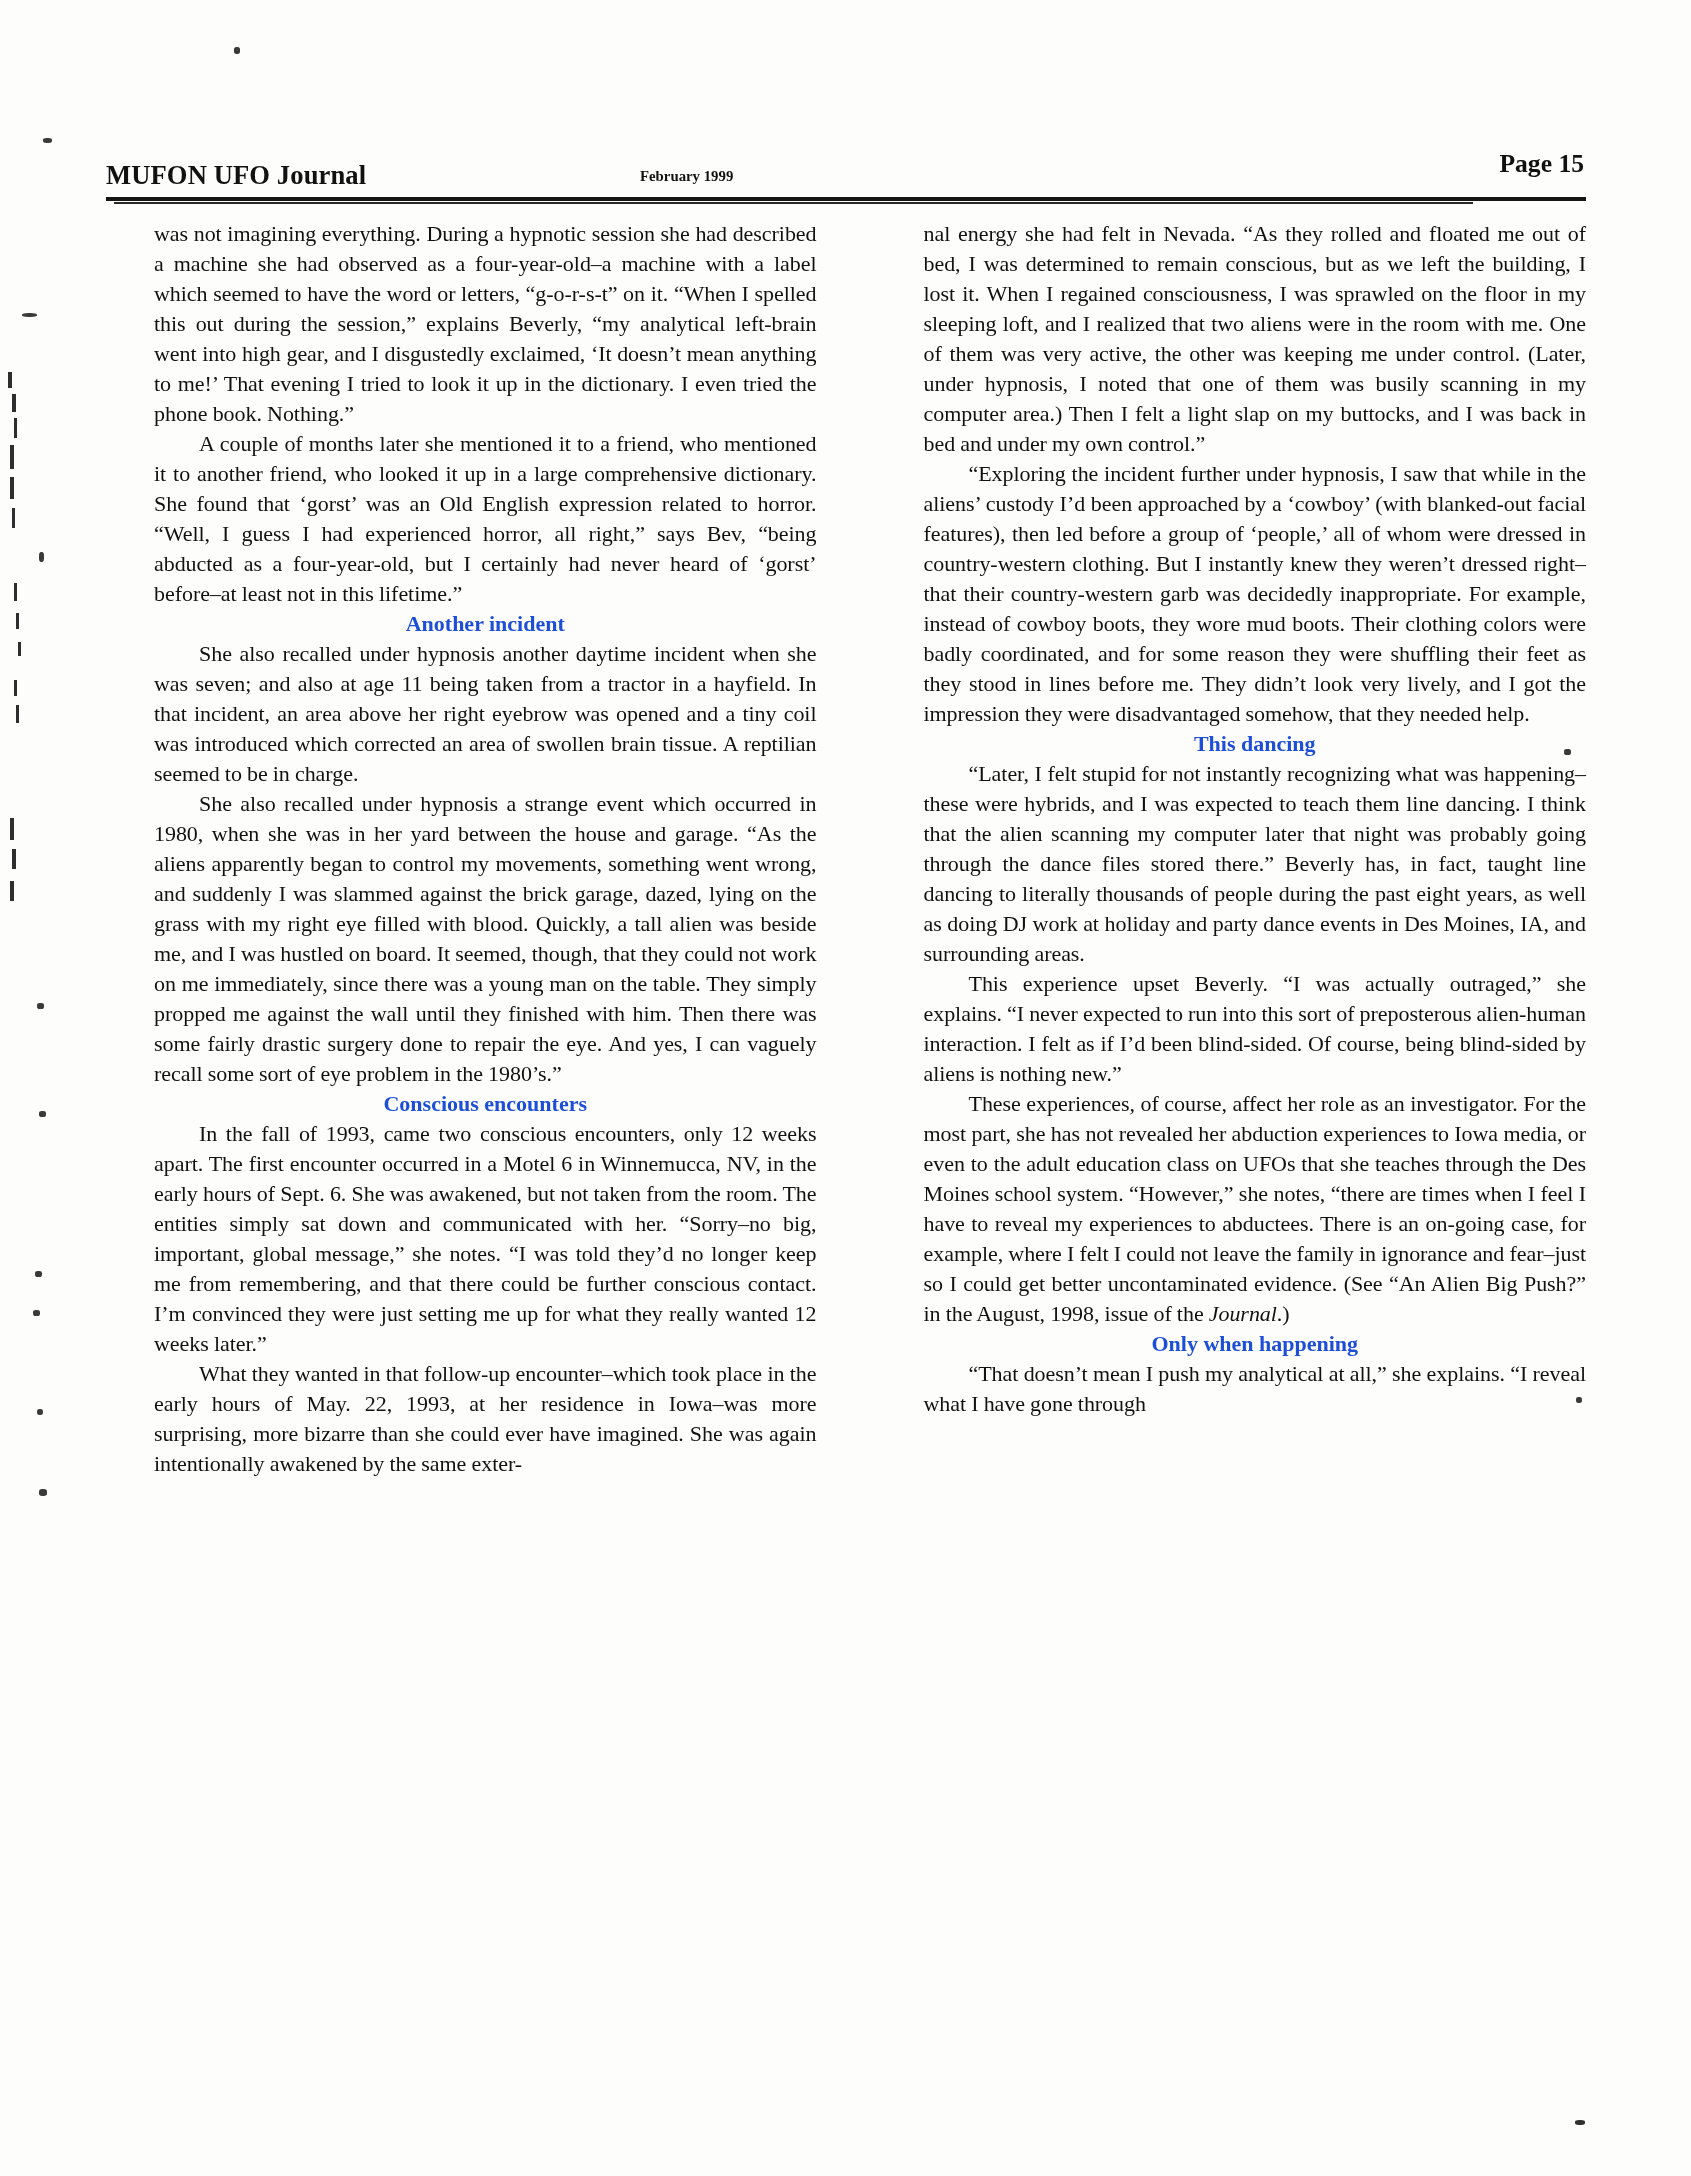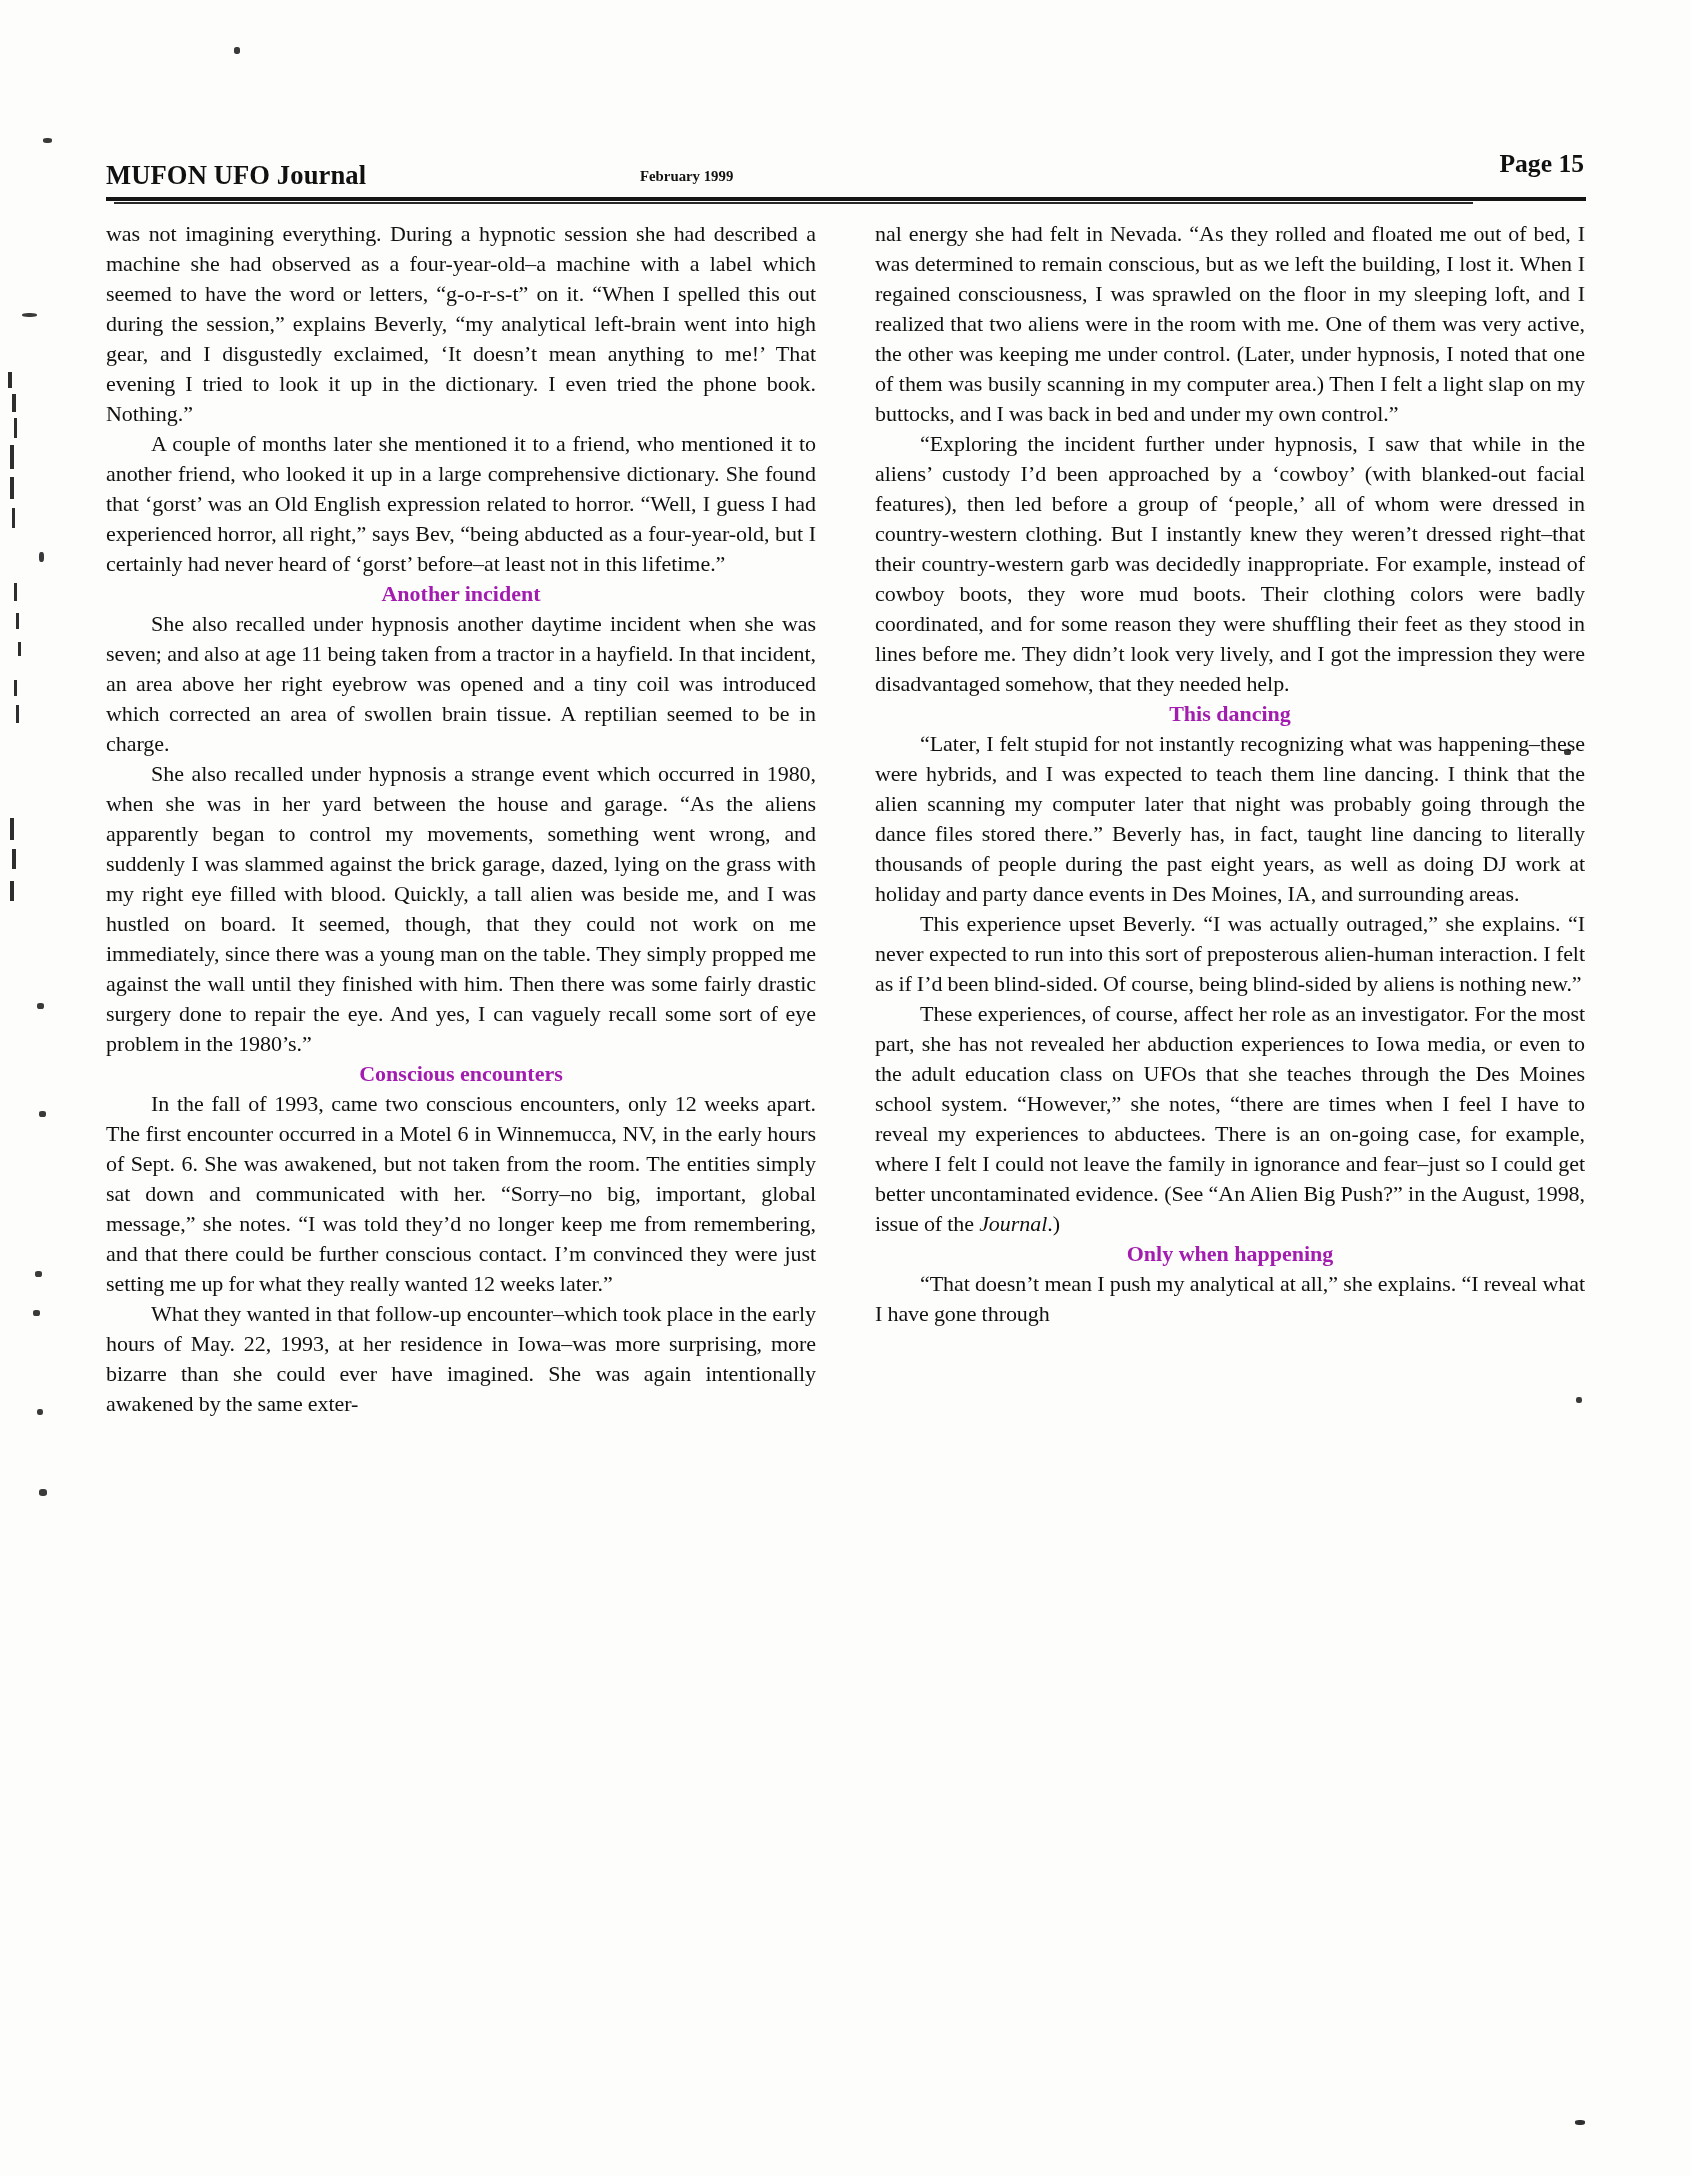--- a/index.html
+++ b/index.html
@@ -90,41 +90,42 @@
   .columns {
     position: absolute;
     left: 106px;
     top: 219px;
     width: 1480px;
     display: flex;
     gap: 59px;
   }
   .col {
     width: 710px;
+    margin-left: 48px;
   }
   p.para {
     margin: 0;
     font-size: 22px;
     line-height: 30px;
     text-align: justify;
     text-indent: 45px;
     color: #111;
     letter-spacing: -0.05px;
     word-spacing: -0.3px;
   }
   p.para.noindent {
     text-indent: 0;
   }
   h2.subhead {
     margin: 0;
     font-size: 22px;
     line-height: 30px;
     font-weight: bold;
     text-align: center;
-    color: #a21caf;
+    color: #1d4ed8;
   }
   .ital {
     font-style: italic;
   }
 
   
   .corner-dot {
     position: absolute;
     right: 106px;
     bottom: 51px;

